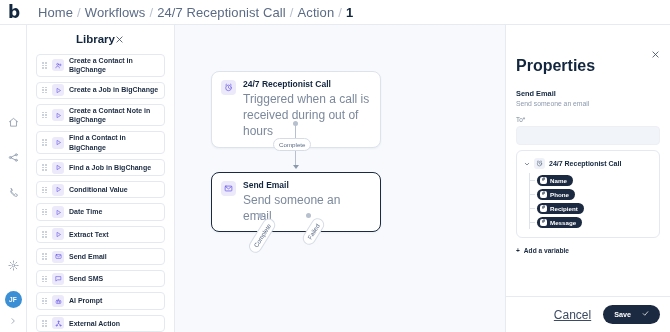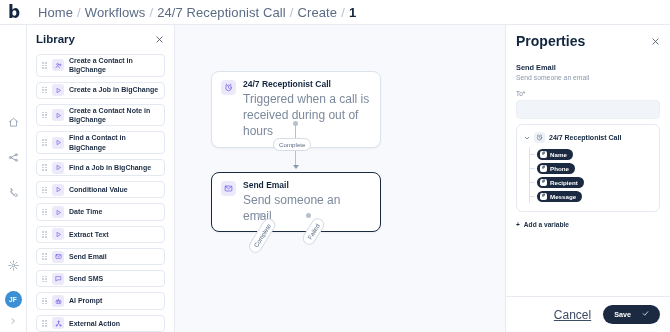--- a/index.html
+++ b/index.html
@@ -65,21 +65,21 @@
   
   .library {
     width: 148px; flex: 0 0 148px;
     border-right: 1px solid #e7eaf0;
     background: #fff;
     padding: 8px 9px 0 9px;
     display: flex; flex-direction: column;
     overflow: hidden;
   }
   .lib-head {
-    display: flex; align-items: center; justify-content: space-between;
+    display: flex; align-items: center; justify-content: center;
     margin-bottom: 9px; padding-right: 1px;
   }
   .lib-title { font-size: 11.5px; font-weight: 700; color: #12263f; }
   .close-x { color: #3d4c63; display: flex; cursor: pointer; }
   .search {
     display: flex; align-items: center; gap: 5px;
     height: 17px; border: 1px solid #dfe4ec; border-radius: 4px;
     padding: 0 5px; margin-bottom: 8px; background: #fff;
   }
   .search input {
@@ -155,21 +155,21 @@
   .props {
     width: 165px; flex: 0 0 165px;
     border-left: 1px solid #e7eaf0; background: #fff;
     display: flex; flex-direction: column;
     padding: 8px 10px 0 10px;
   }
   .props-head {
     display: flex; align-items: center; justify-content: space-between;
     margin-bottom: 14px;
   }
-  .props-title { font-size: 14px; font-weight: 700; color: #12263f; }
+  .props-title { font-size: 16px; font-weight: 700; color: #12263f; margin-top: 24px; }
   .props-sub-title { font-size: 7.4px; font-weight: 700; color: #12263f; }
   .props-sub-desc { font-size: 6.8px; color: #8c99ad; margin-top: 2px; }
   .field-label { font-size: 6.4px; color: #7c899c; margin: 9px 0 3px; }
   .field-label .req { color: #7c899c; }
   .field-box {
     height: 19px; border-radius: 4px; background: #f1f5f9; border: 1px solid #eceff4;
   }
   .var-card {
     margin-top: 5px;
     border: 1px solid #e4e8f0; border-radius: 6px; background: #fff;
@@ -232,21 +232,21 @@
     <div class="logo-cell">
       <span class="logo-b">b</span>
     </div>
     <div class="breadcrumb">
       <span>Home</span>
       <span class="sep">/</span>
       <span>Workflows</span>
       <span class="sep">/</span>
       <span>24/7 Receptionist Call</span>
       <span class="sep">/</span>
-      <span>Create</span>
+      <span>Action</span>
       <span class="sep">/</span>
       <span class="crumb-last">1</span>
     </div>
   </div>
 
   <div class="body">
 
     <div class="rail">
       <div class="rail-icon">
         <svg width="11" height="11" viewBox="0 0 24 24" fill="none" stroke="currentColor" stroke-width="1.8" stroke-linecap="round" stroke-linejoin="round">

